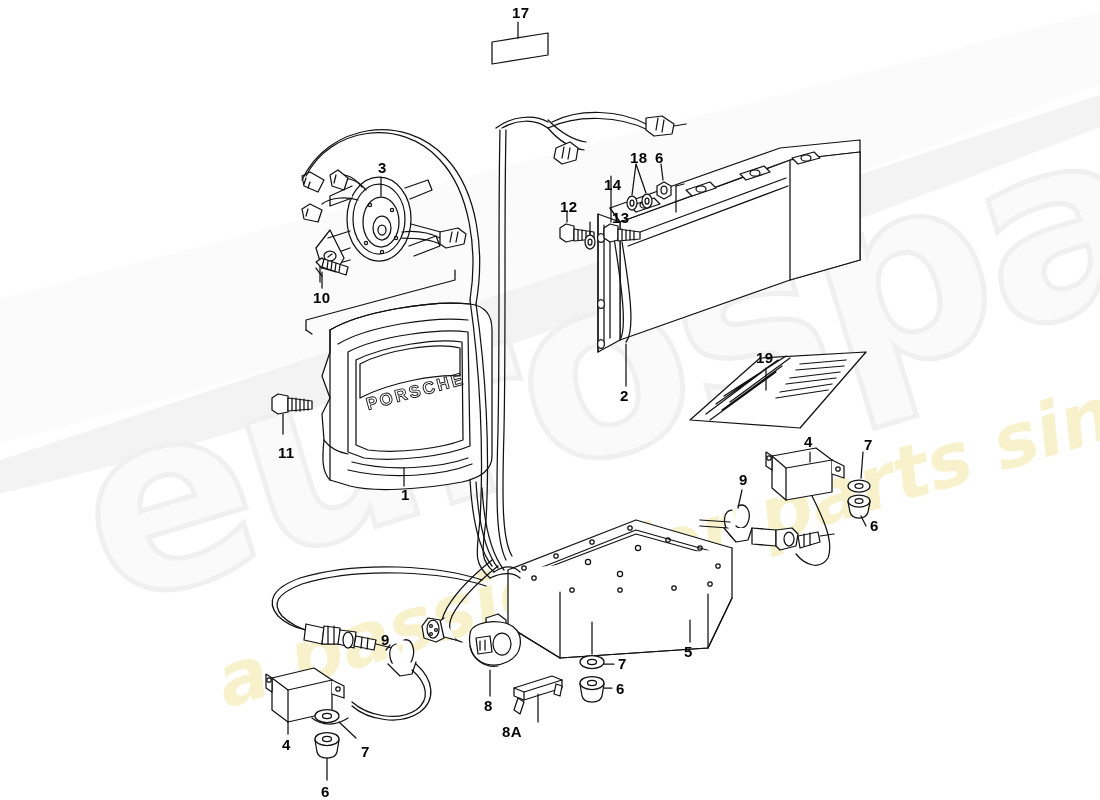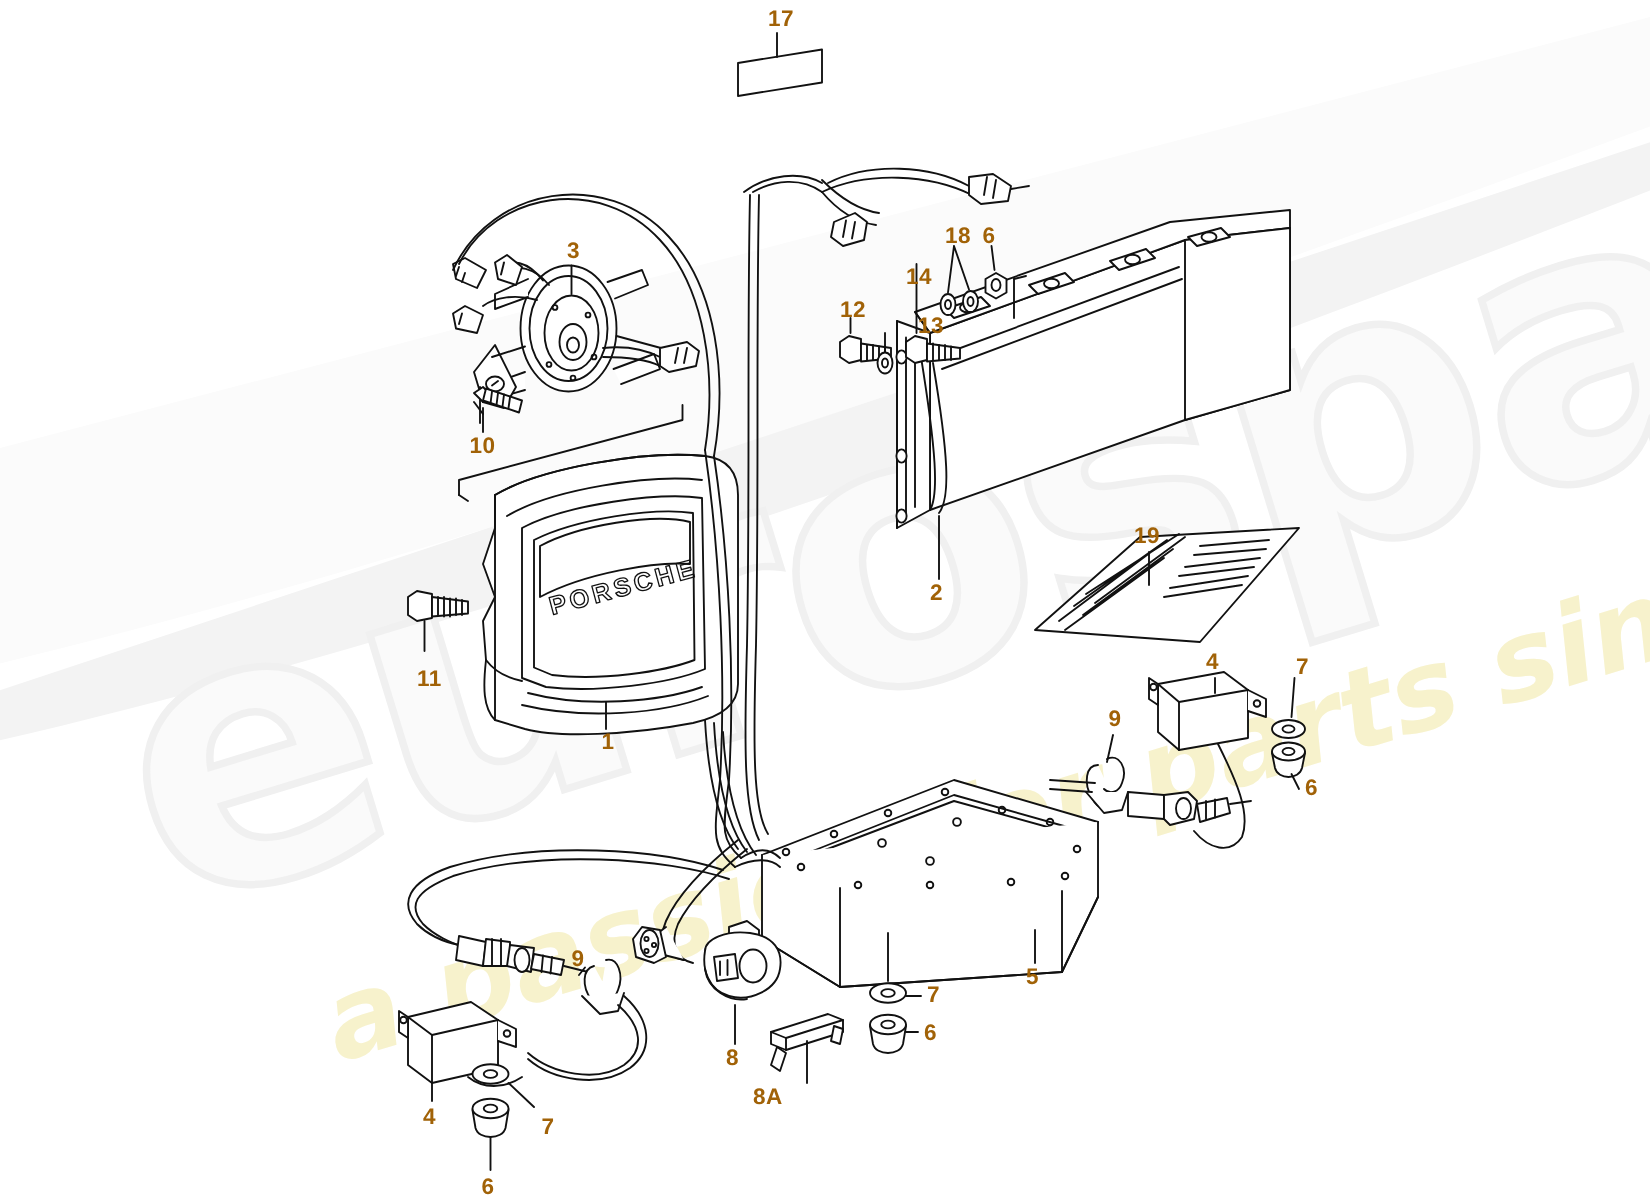--- a/index.html
+++ b/index.html
@@ -11,21 +11,21 @@
     background:#ffffff;
     overflow:hidden;
   }
   #stage svg{position:absolute;left:0;top:0;}
   .wm-layer{position:absolute;left:0;top:0;width:1100px;height:800px;pointer-events:none;}
   .num{
     position:absolute;
     font-family:"Liberation Sans",sans-serif;
     font-size:15px;
     font-weight:600;
-    color:#a16207;
+    color:#000000;
     letter-spacing:0.3px;
     white-space:nowrap;
     line-height:1;
   }
 </style>
 </head>
 <body>
 
 <div id="stage">
 

